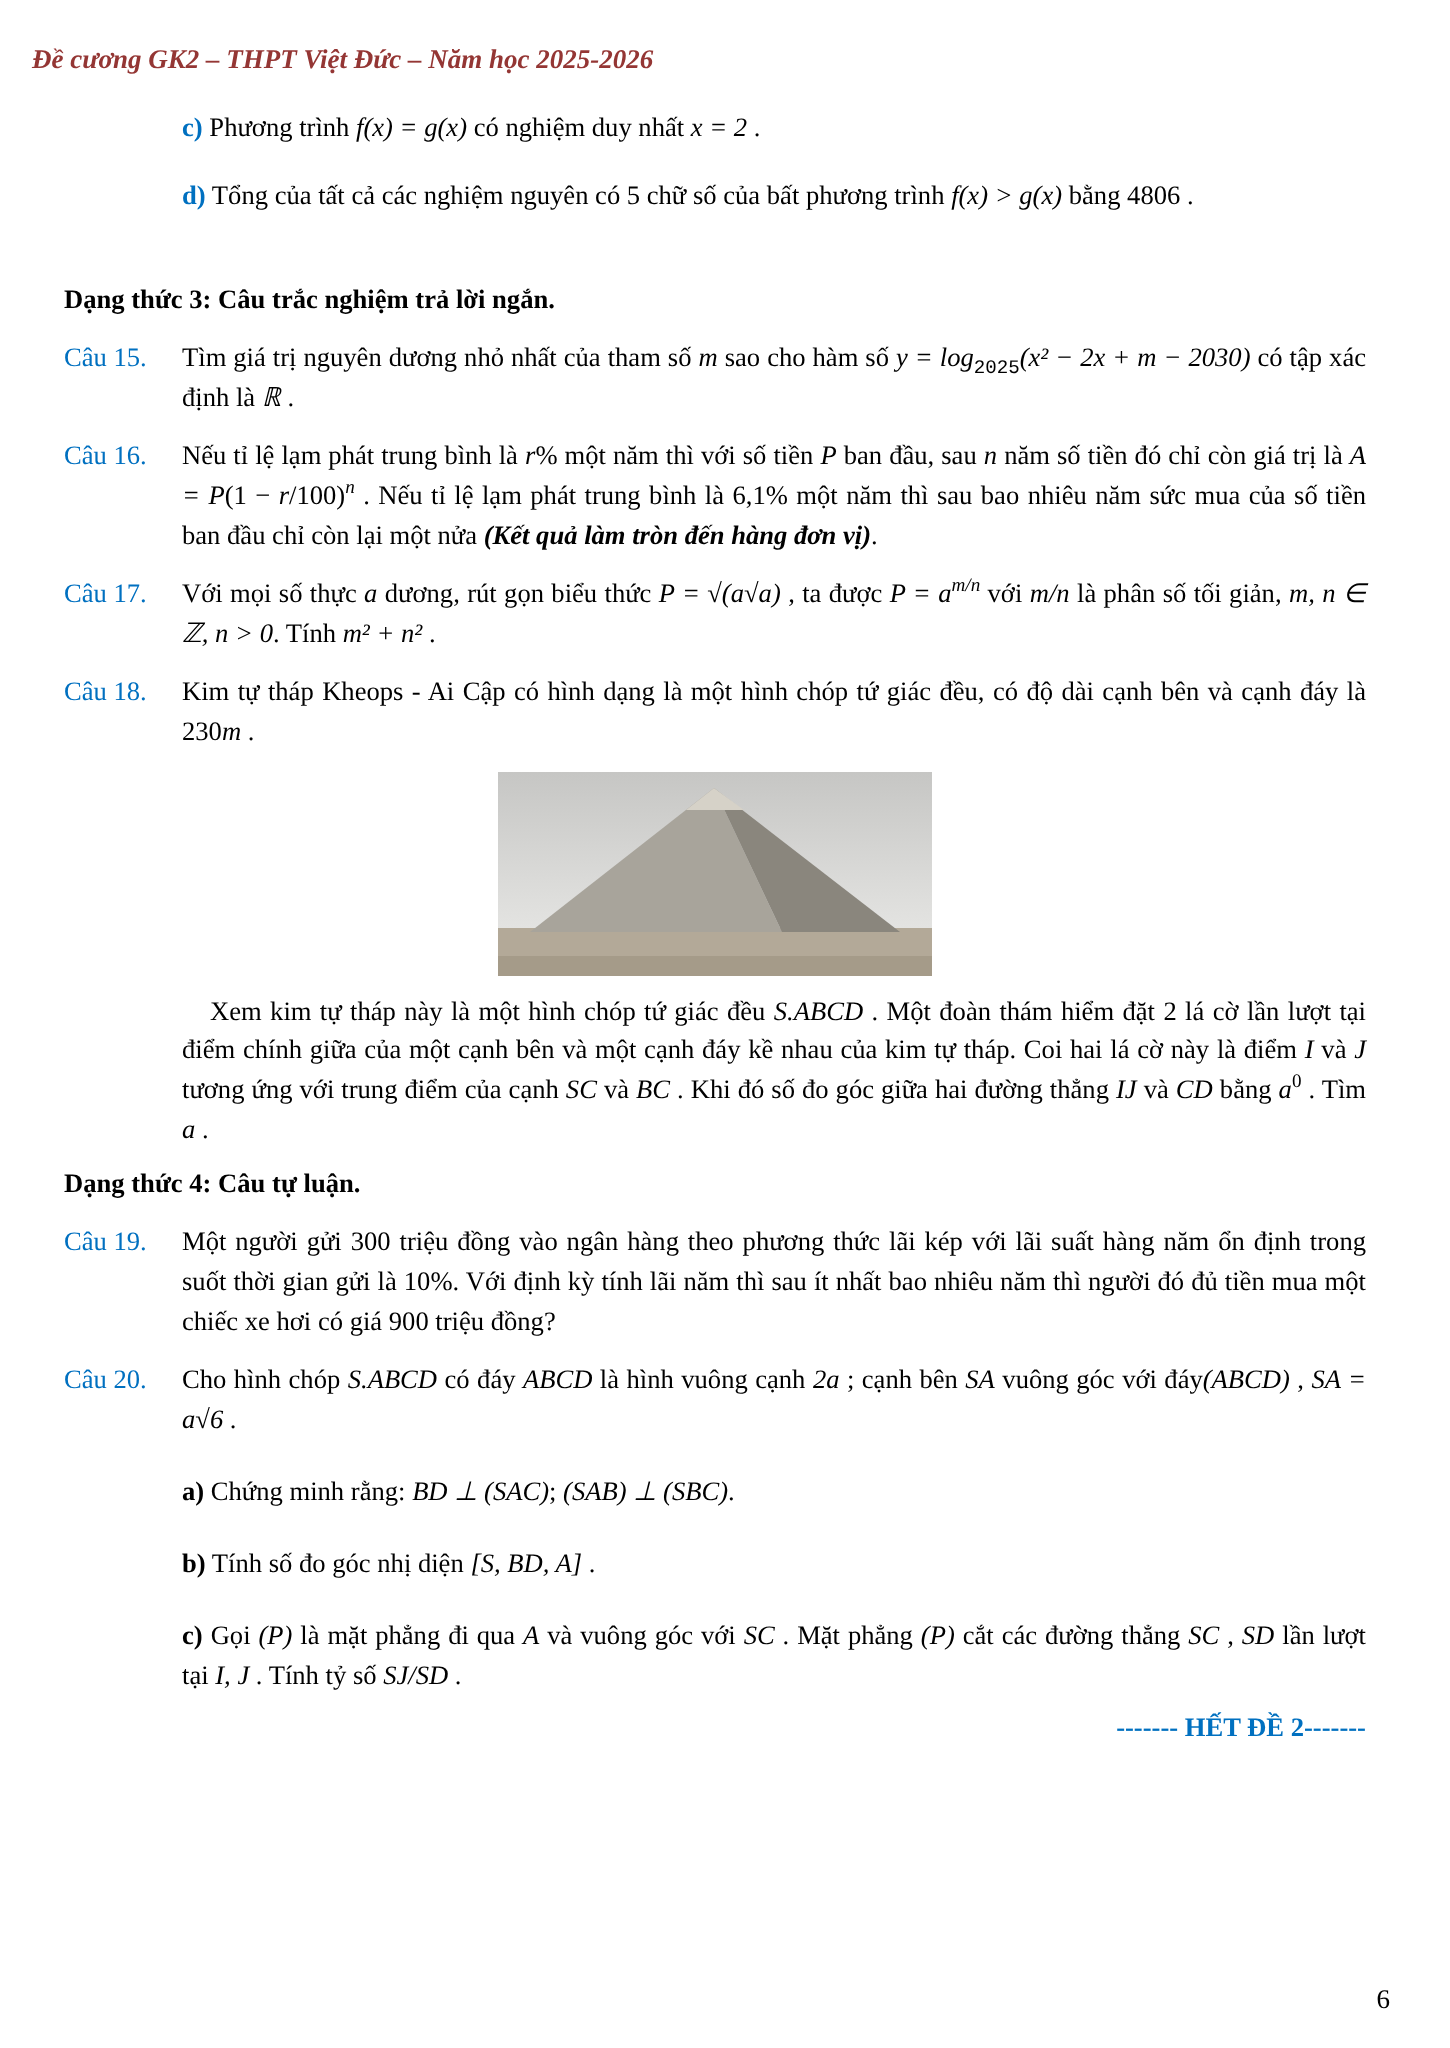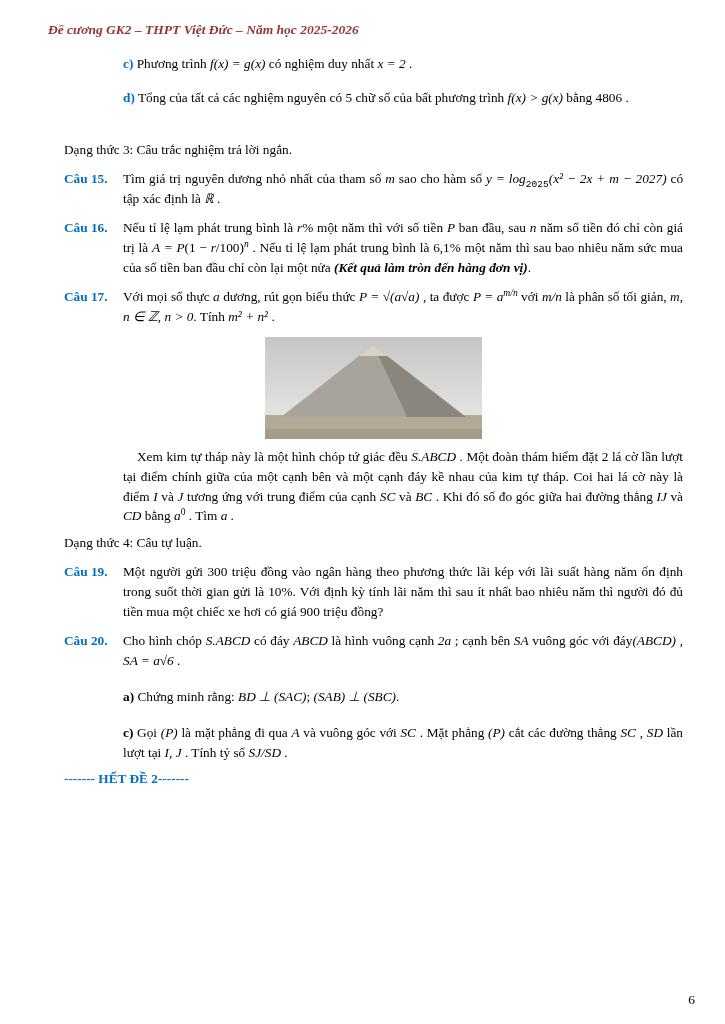--- a/index.html
+++ b/index.html
@@ -11,72 +11,72 @@
   .page {
     width: 725px;
     height: 1024px;
     background: #ffffff;
     position: relative;
     overflow: hidden;
     font-family: "Liberation Serif", serif;
     font-size: 13.3px;
     line-height: 1.5;
     color: #000;
-    padding: 20px 42px 18px 64px;
+    padding: 20px 42px 18px 32px;
   }
   .doc-header {
     font-style: italic;
     font-weight: bold;
     color: var(--header-red);
     margin-left: -16px;
     font-size: 13.5px;
   }
   .intro-item {
     margin-left: 59px;
     margin-top: 14px;
     text-align: justify;
   }
   .intro-item .label { color: var(--accent-blue); font-weight: bold; }
   .section-heading {
-    font-weight: normal;
+    font-weight: bold;
     margin-top: 32px;
   }
   .cau {
     position: relative;
     padding-left: 59px;
     text-align: justify;
     margin-top: 9px;
   }
   .cau > .label {
     position: absolute;
     left: 0;
     top: 0;
     color: var(--accent-blue);
-    font-weight: bold;
+    font-weight: normal;
     white-space: nowrap;
   }
   .subitem {
     margin-left: 59px;
     margin-top: 16px;
     text-align: justify;
   }
   .subitem .label { font-weight: bold; color: #000; }
   .para {
     margin-left: 59px;
     margin-top: 8px;
     text-indent: 14px;
     text-align: justify;
   }
   .figure {
     width: 217px;
     margin: 10px auto 2px auto;
   }
   .figure svg { display: block; }
   .doc-footer {
-    text-align: left;
+    text-align: right;
     color: var(--accent-blue);
     font-weight: bold;
     margin-top: 6px;
   }
   .page-number {
     position: absolute;
     right: 30px;
     bottom: 14px;
     font-size: 13.5px;
   }
@@ -99,33 +99,37 @@
 
   <div class="intro-item">
     <span class="label">d)</span>
     <span><span>Tổng của tất cả các nghiệm nguyên có 5 chữ số của bất phương trình </span><span class="i">f(x) &gt; g(x)</span><span> bằng </span><span>4806</span><span> .</span></span>
   </div>
 
   <div class="section-heading">Dạng thức 3: Câu trắc nghiệm trả lời ngắn.</div>
 
   <div class="cau">
     <span class="label">Câu 15.</span>
-    <span><span>Tìm giá trị nguyên dương nhỏ nhất của tham số </span><span class="i">m</span><span> sao cho hàm số </span><span class="i">y = log</span><span class="sub">2025</span><span class="i">(x² − 2x + m − 2027)</span><span> có tập xác định là </span><span class="i">ℝ</span><span> .</span></span>
+    <span><span>Tìm giá trị nguyên dương nhỏ nhất của tham số </span><span class="i">m</span><span> sao cho hàm số </span><span class="i">y = log</span><span class="sub">2025</span><span class="i">(x² − 2x + m − 2030)</span><span> có tập xác định là </span><span class="i">ℝ</span><span> .</span></span>
   </div>
 
   <div class="cau">
     <span class="label">Câu 16.</span>
     <span><span>Nếu tỉ lệ lạm phát trung bình là </span><span class="i">r</span><span>% một năm thì với số tiền </span><span class="i">P</span><span> ban đầu, sau </span><span class="i">n</span><span> năm số tiền đó chỉ còn giá trị là </span><span class="i">A = P</span><span>(1 − </span><span class="i">r</span><span>/100)</span><span class="i sup">n</span><span> . Nếu tỉ lệ lạm phát trung bình là </span><span>6,1%</span><span> một năm thì sau bao nhiêu năm sức mua của số tiền ban đầu chỉ còn lại một nửa </span><span class="bi">(Kết quả làm tròn đến hàng đơn vị)</span><span>.</span></span>
   </div>
 
   <div class="cau">
     <span class="label">Câu 17.</span>
     <span><span>Với mọi số thực </span><span class="i">a</span><span> dương, rút gọn biểu thức </span><span class="i">P = √(a√a)</span><span> , ta được </span><span class="i">P = a</span><span class="i sup">m/n</span><span> với </span><span class="i">m/n</span><span> là phân số tối giản, </span><span class="i">m, n ∈ ℤ, n &gt; 0</span><span>. Tính </span><span class="i">m² + n²</span><span> .</span></span>
   </div>
 
+  <div class="cau">
+    <span class="label">Câu 18.</span>
+    <span><span>Kim tự tháp Kheops - Ai Cập có hình dạng là một hình chóp tứ giác đều, có độ dài cạnh bên và cạnh đáy là </span><span>230</span><span class="i">m</span><span> .</span></span>
+  </div>
 
   <div class="figure">
     <svg viewBox="0 0 217 102" width="217" height="102">
       <defs>
         <linearGradient id="sky" x1="0" y1="0" x2="0" y2="1">
           <stop offset="0" stop-color="#c6c6c4"></stop>
           <stop offset="1" stop-color="#ececea"></stop>
         </linearGradient>
       </defs>
       <rect width="217" height="102" fill="url(#sky)"></rect>
@@ -149,20 +153,24 @@
   <div class="cau">
     <span class="label">Câu 20.</span>
     <span><span>Cho hình chóp </span><span class="i">S.ABCD</span><span> có đáy </span><span class="i">ABCD</span><span> là hình vuông cạnh </span><span class="i">2a</span><span> ; cạnh bên </span><span class="i">SA</span><span> vuông góc với </span><span>đáy</span><span class="i">(ABCD)</span><span> , </span><span class="i">SA = a√6</span><span> .</span></span>
   </div>
 
   <div class="subitem">
     <span class="label">a)</span>
     <span><span>Chứng minh rằng: </span><span class="i">BD ⊥ (SAC)</span><span>; </span><span class="i">(SAB) ⊥ (SBC)</span><span>.</span></span>
   </div>
 
+  <div class="subitem">
+    <span class="label">b)</span>
+    <span><span>Tính số đo góc nhị diện </span><span class="i">[S, BD, A]</span><span> .</span></span>
+  </div>
 
   <div class="subitem">
     <span class="label">c)</span>
     <span><span>Gọi </span><span class="i">(P)</span><span> là mặt phẳng đi qua </span><span class="i">A</span><span> và vuông góc với </span><span class="i">SC</span><span> . Mặt phẳng </span><span class="i">(P)</span><span> cắt các đường thẳng </span><span class="i">SC</span><span> , </span><span class="i">SD</span><span> lần lượt tại </span><span class="i">I, J</span><span> . Tính tỷ số </span><span class="i">SJ/SD</span><span> .</span></span>
   </div>
 
   <div class="doc-footer">------- HẾT ĐỀ 2-------</div>
 
   <div class="page-number">6</div>
 

